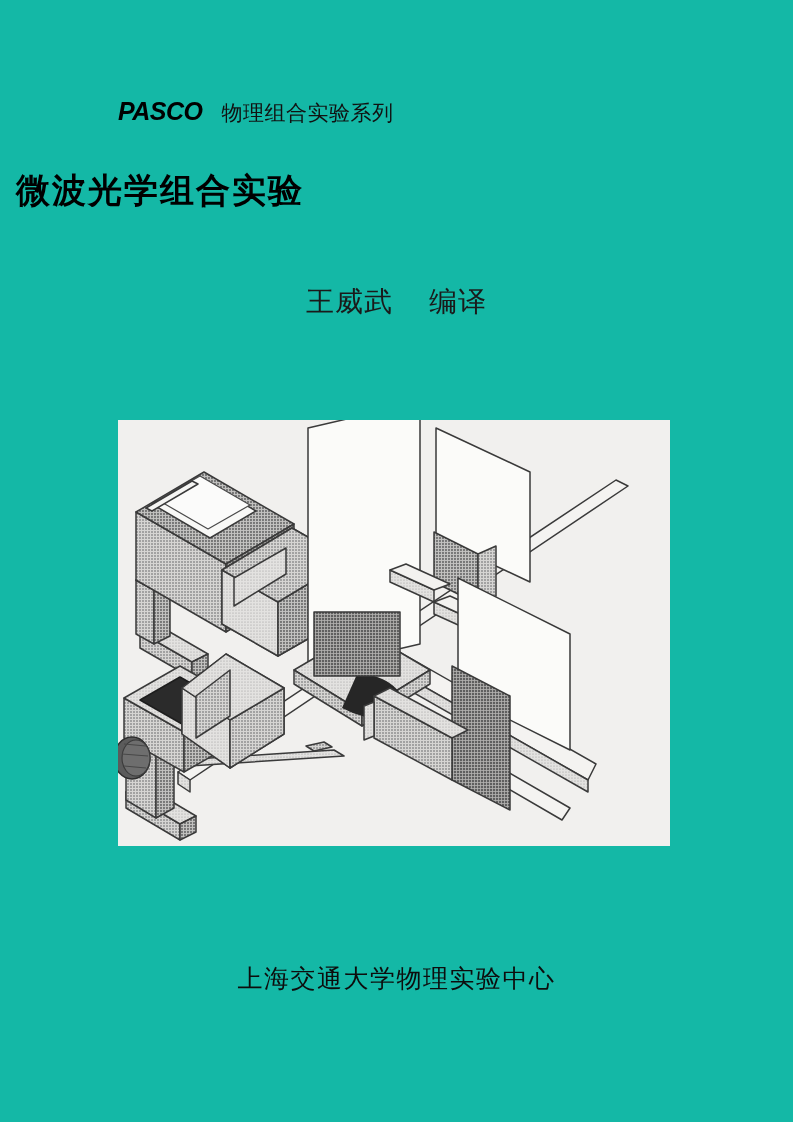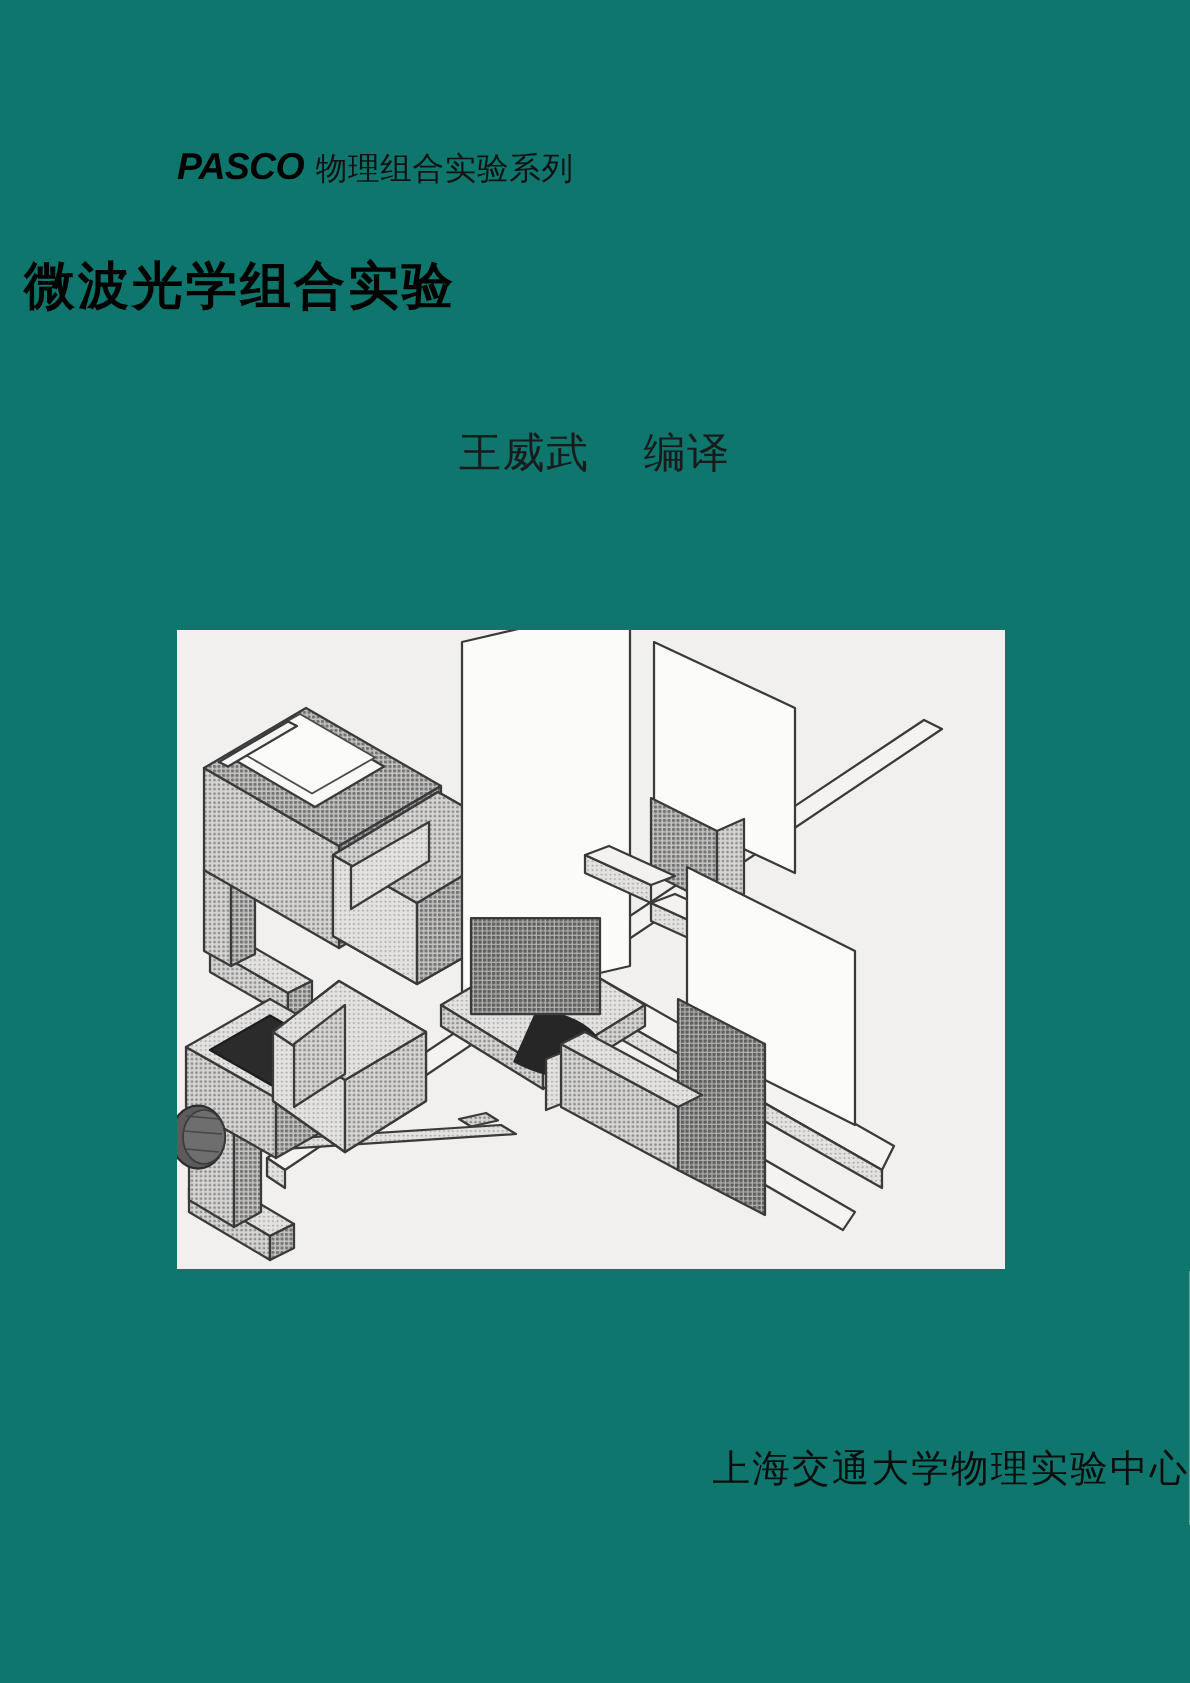--- a/index.html
+++ b/index.html
@@ -14,21 +14,21 @@
     position: relative;
     overflow: hidden;
     font-family: "Liberation Sans", "DejaVu Sans", sans-serif;
     color: #0d0d0d;
     -webkit-font-smoothing: antialiased;
   }
 
   .page {
     position: absolute;
     inset: 0;
-    background: #0f766e;
+    background: #14b8a6;
   }
 
   
   .series-line {
     position: absolute;
     left: 118px;
     top: 97px;
     display: flex;
     align-items: baseline;
     white-space: nowrap;
@@ -40,21 +40,21 @@
     font-size: 25px;
     letter-spacing: -0.5px;
     color: #000;
   }
   .series-text {
     font-family: "Liberation Sans", "DejaVu Sans", sans-serif;
     font-size: 21px;
     font-weight: 500;
     letter-spacing: 0.5px;
     color: #111;
-    margin-left: 8px;
+    margin-left: 19px;
   }
 
   
   .main-title {
     position: absolute;
     left: 16px;
     right: 0;
     top: 168px;
     text-align: left;
     font-family: "Liberation Sans", "DejaVu Sans", sans-serif;
@@ -89,21 +89,21 @@
     overflow: hidden;
   }
   .figure-wrap svg { display: block; }
 
   
   .footer-org {
     position: absolute;
     left: 0;
     right: 0;
     top: 962px;
-    text-align: right;
+    text-align: center;
     font-family: "Liberation Sans", "DejaVu Sans", sans-serif;
     font-size: 25px;
     font-weight: 500;
     letter-spacing: 1.5px;
     color: #0d0d0d;
   }
 </style>
 </head>
 <body>
 

